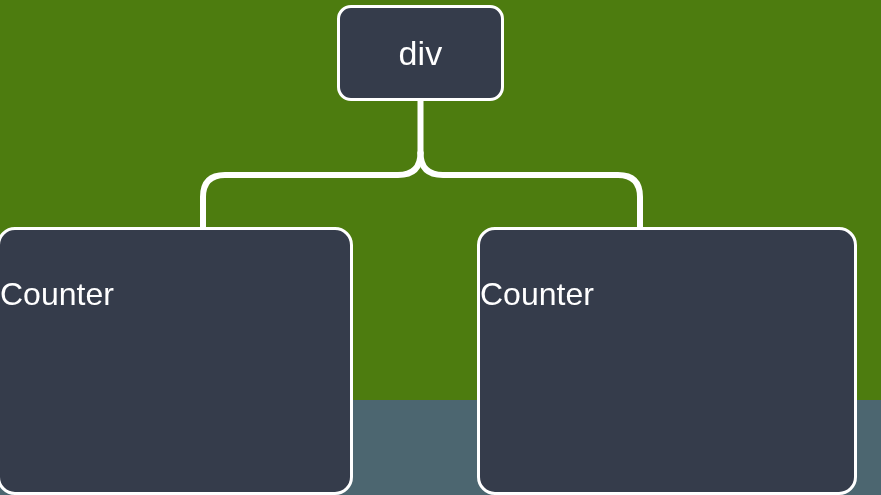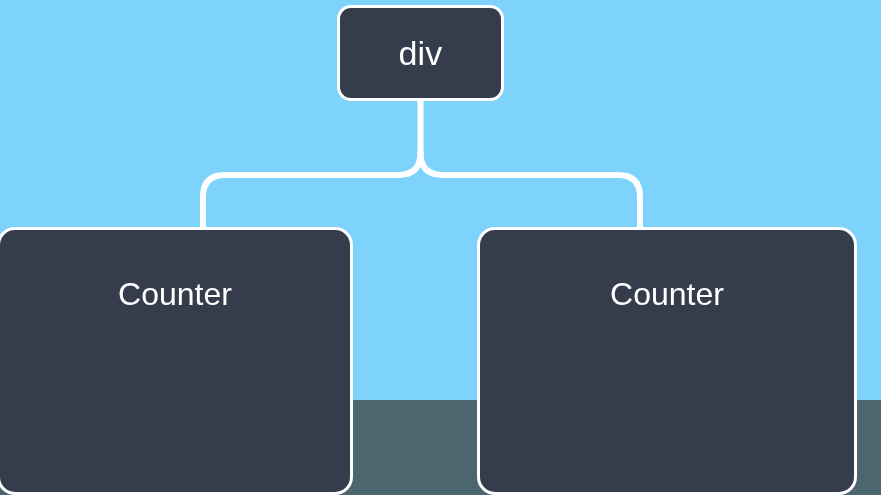--- a/index.html
+++ b/index.html
@@ -11,21 +11,21 @@
     width: 881px;
     height: 495px;
     overflow: hidden;
     font-family: "Liberation Sans", sans-serif;
     -webkit-font-smoothing: antialiased;
   }
   #stage {
     position: relative;
     width: 881px;
     height: 400px;
-    background: #7dd3fc;
+    background: #4d7c0f;
     text-decoration: underline;
   }
 
   
   #connectors {
     position: absolute;
     left: 0;
     top: 0;
     width: 881px;
     height: 495px;
@@ -64,21 +64,21 @@
     border-bottom-right-radius: 18px;
   }
   .node-left  { left: -3px;  width: 356px; }
   .node-right { left: 477px; width: 380px; }
 
   .child-title {
     position: absolute;
     left: 0;
     right: 0;
     top: 48px;
-    text-align: center;
+    text-align: left;
     font-size: 32px;
     color: #ffffff;
     line-height: 1;
   }
 </style>
 </head>
 <body>
 
 <div id="stage">
 

